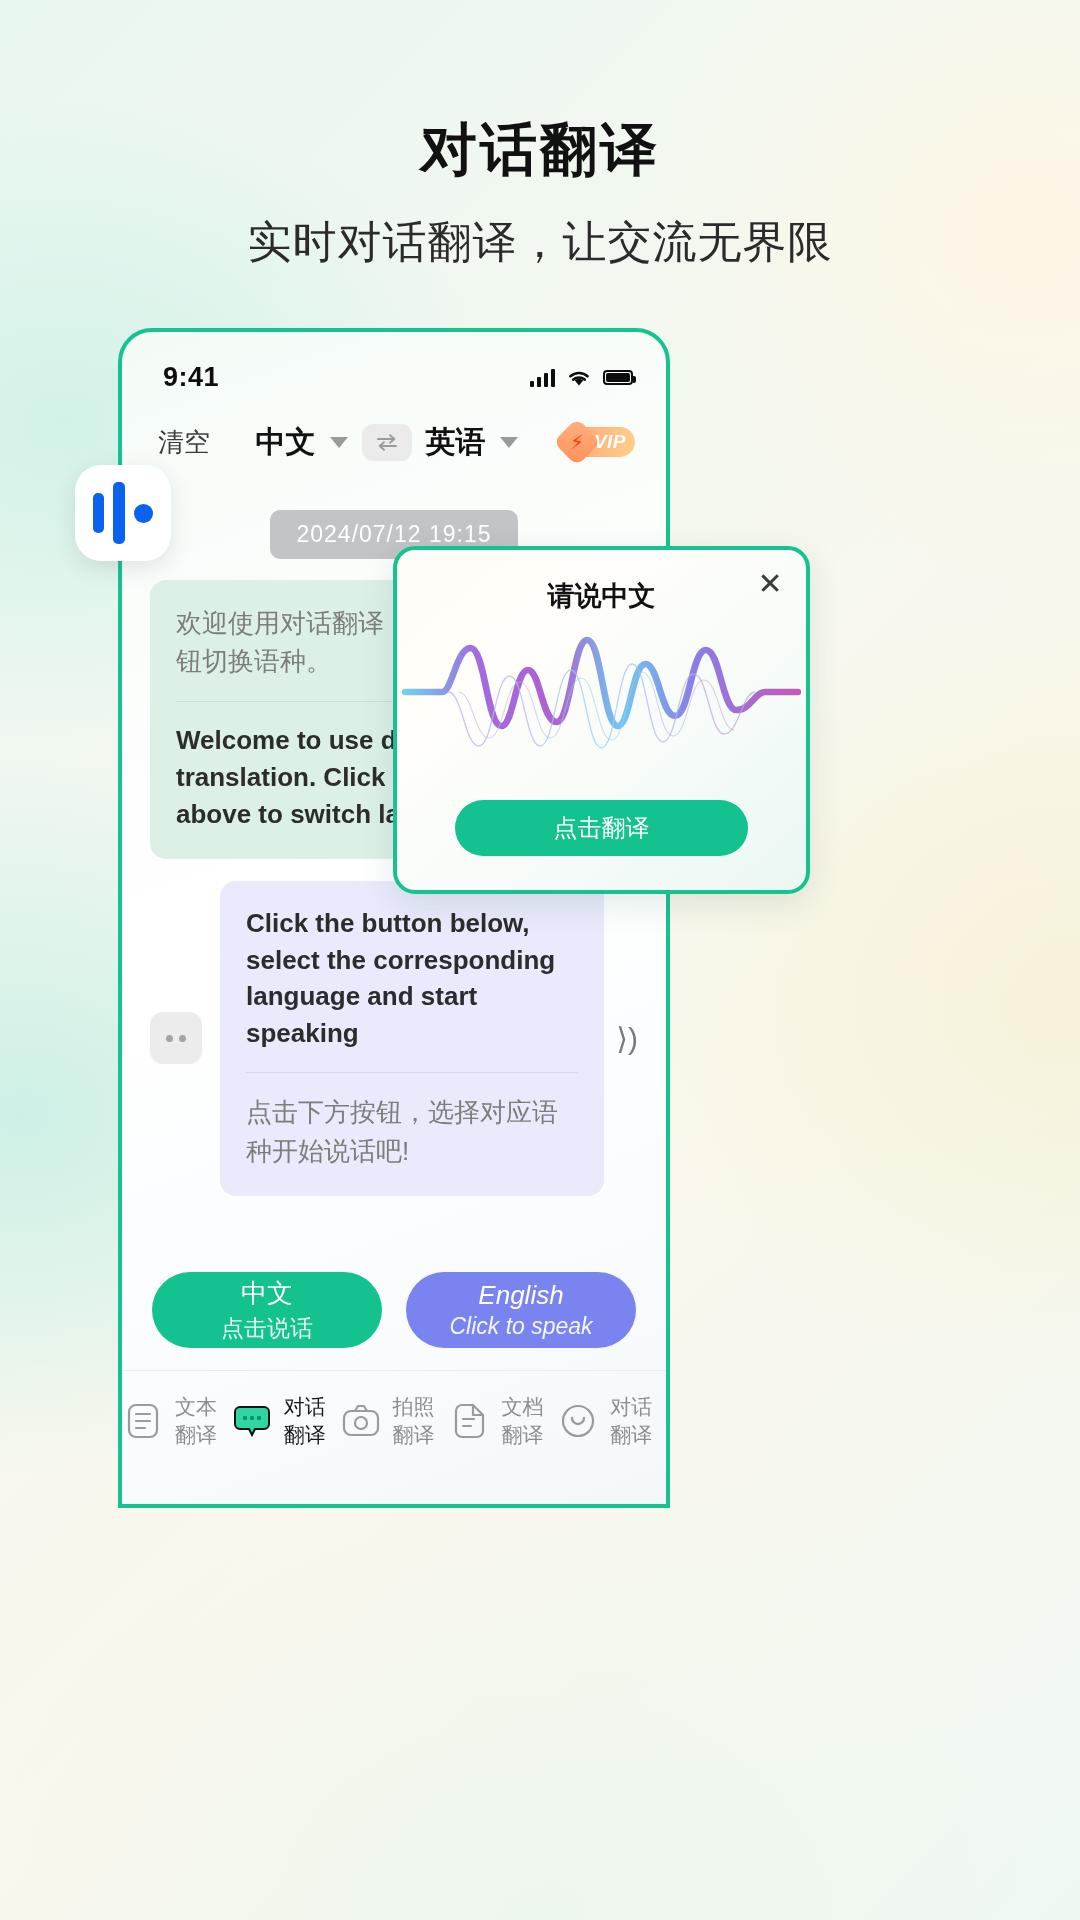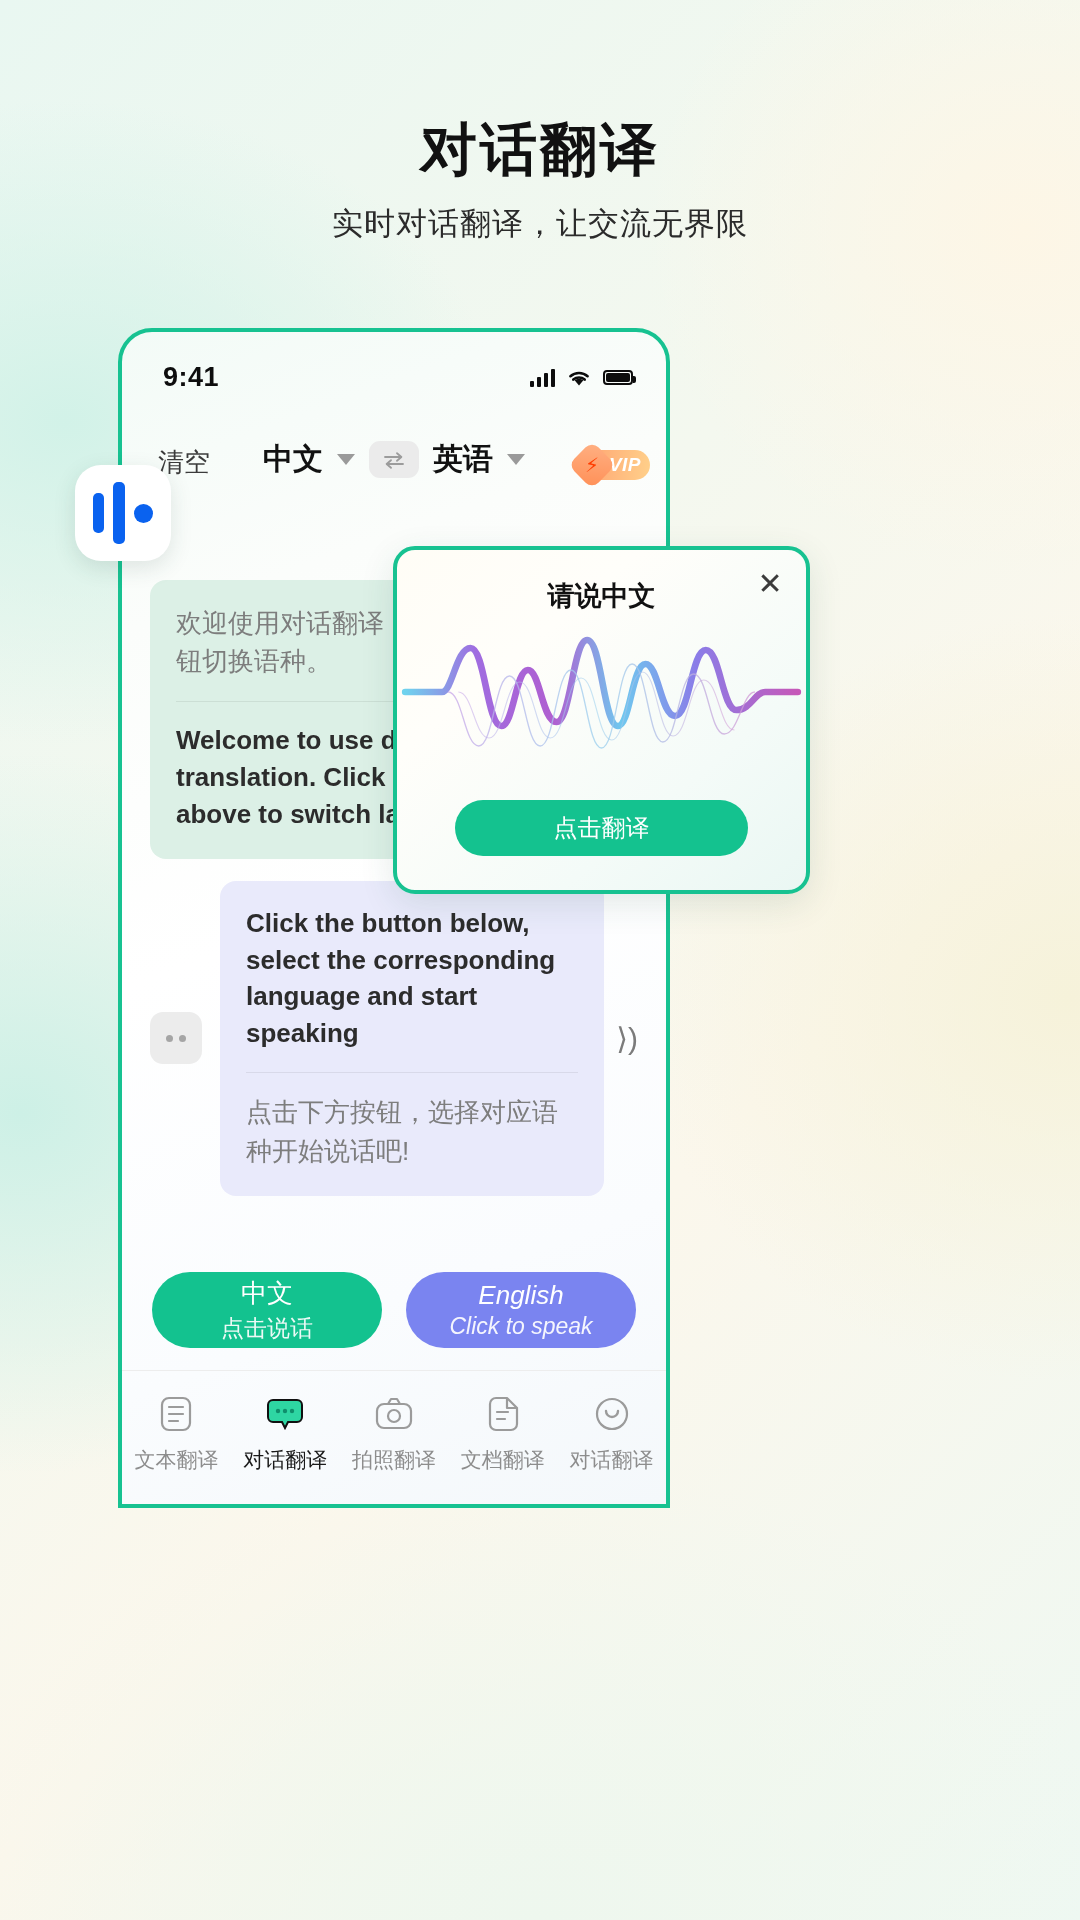--- a/index.html
+++ b/index.html
@@ -15,21 +15,21 @@
       radial-gradient(ellipse 900px 700px at 50% 100%, #eef7ee 0%, rgba(238,247,238,0) 65%),
       linear-gradient(135deg,#e9f7f1 0%,#f4f8ef 38%,#fbf7ec 62%,#eef8f2 100%);
   }
 
   
   .headline-wrap { position:absolute; top:112px; left:0; width:1080px; text-align:center; }
   .headline {
     font-size:57px; font-weight:700; color:#111; letter-spacing:3px;
   }
   .subhead {
-    margin-top:14px; font-size:31px; color:#2b2b2b; letter-spacing:1px; font-weight:400;
+    margin-top:24px; font-size:44px; color:#2b2b2b; letter-spacing:1px; font-weight:400;
   }
 
   
   .phone {
     position:absolute; left:118px; top:328px; width:552px; height:1180px;
     border:4px solid #17c291; border-radius:34px 34px 0 0;
     background:linear-gradient(160deg,#f3fbf7 0%,#fbfdfb 22%,#ffffff 48%,#fafcfe 78%,#f4f8fb 100%);
     overflow:hidden;
   }
 
@@ -44,22 +44,22 @@
   .bars { display:flex; align-items:flex-end; gap:3px; height:19px; }
   .bars i { display:block; width:4px; background:#0d0d0d; border-radius:1px; }
   .bars i:nth-child(1){height:6px}.bars i:nth-child(2){height:10px}
   .bars i:nth-child(3){height:14px}.bars i:nth-child(4){height:18px}
   .batt { width:30px; height:15px; border:2px solid #0d0d0d; border-radius:4px; position:relative; }
   .batt::after{content:"";position:absolute;right:-5px;top:4px;width:3px;height:7px;background:#0d0d0d;border-radius:0 2px 2px 0;}
   .batt i{position:absolute;left:1px;top:1px;bottom:1px;width:24px;background:#0d0d0d;border-radius:2px;}
 
   
   .langbar {
-    position:absolute; top:88px; left:0; width:100%; height:60px;
-    display:flex; align-items:flex-end; padding:0 16px 0 36px;
+    position:absolute; top:80px; left:0; width:100%; height:60px;
+    display:flex; align-items:center; padding:0 31px 0 36px;
   }
   .clear-btn { font-size:26px; color:#3b3b3b; }
   .lang-center { flex:1; display:flex; align-items:center; justify-content:center; gap:14px; }
   .lang-name { font-size:30px; font-weight:700; color:#111; }
   .caret { width:0;height:0;border-left:9px solid transparent;border-right:9px solid transparent;border-top:11px solid #9a9a9a;}
   .swap {
     width:50px;height:37px;border-radius:11px;background:#ebebeb;
     display:flex;align-items:center;justify-content:center;
   }
   .vip {
@@ -102,21 +102,21 @@
   .sbtn{flex:1;height:76px;border-radius:38px;display:flex;flex-direction:column;
     align-items:center;justify-content:center;color:#fff;gap:2px;}
   .sbtn.green{background:#13c28f;}
   .sbtn.blue{background:#7a84f0;font-style:italic;}
   .sbtn .t1{font-size:26px;}
   .sbtn .t2{font-size:23px;opacity:.92;}
 
   
   .tabbar{position:absolute;bottom:0;left:0;width:100%;height:134px;
     border-top:1px solid #ededed;display:flex;align-items:flex-start;padding-top:22px;}
-  .tab{flex:1;display:flex;flex-direction:column;align-items:center;gap:11px;}
+  .tab{flex:1;display:flex;align-items:center;gap:11px;}
   .tab .lbl{font-size:21px;color:#8d8d8d;}
   .tab.active .lbl{color:#1a1a1a;}
   .ic{width:42px;height:42px;position:relative;}
   .ic svg{width:42px;height:42px;display:block;}
 
   
   .appicon{
     position:absolute;left:75px;top:465px;width:96px;height:96px;border-radius:26px;
     background:#fff;box-shadow:0 7px 22px rgba(40,70,60,.13);
     display:flex;align-items:center;justify-content:center;gap:9px;
@@ -188,20 +188,23 @@
       <span class="caret"></span>
     </div>
     <div class="vip">
       <span class="vip-bolt">
           <span>⚡</span>
         </span>
       <span class="vip-txt">VIP</span>
     </div>
   </div>
 
+  <div class="ts-row">
+    <div class="ts">2024/07/12  19:15</div>
+  </div>
 
   <div class="chat">
 
     <div class="bubble-row">
       <div class="bubble mint">
         <div class="b-cn">欢迎使用对话翻译，点击上方按钮切换语种。</div>
         <div class="b-div"></div>
         <div class="b-en">Welcome to use dialogue translation. Click the button above to switch languages.</div>
       </div>
     </div>

